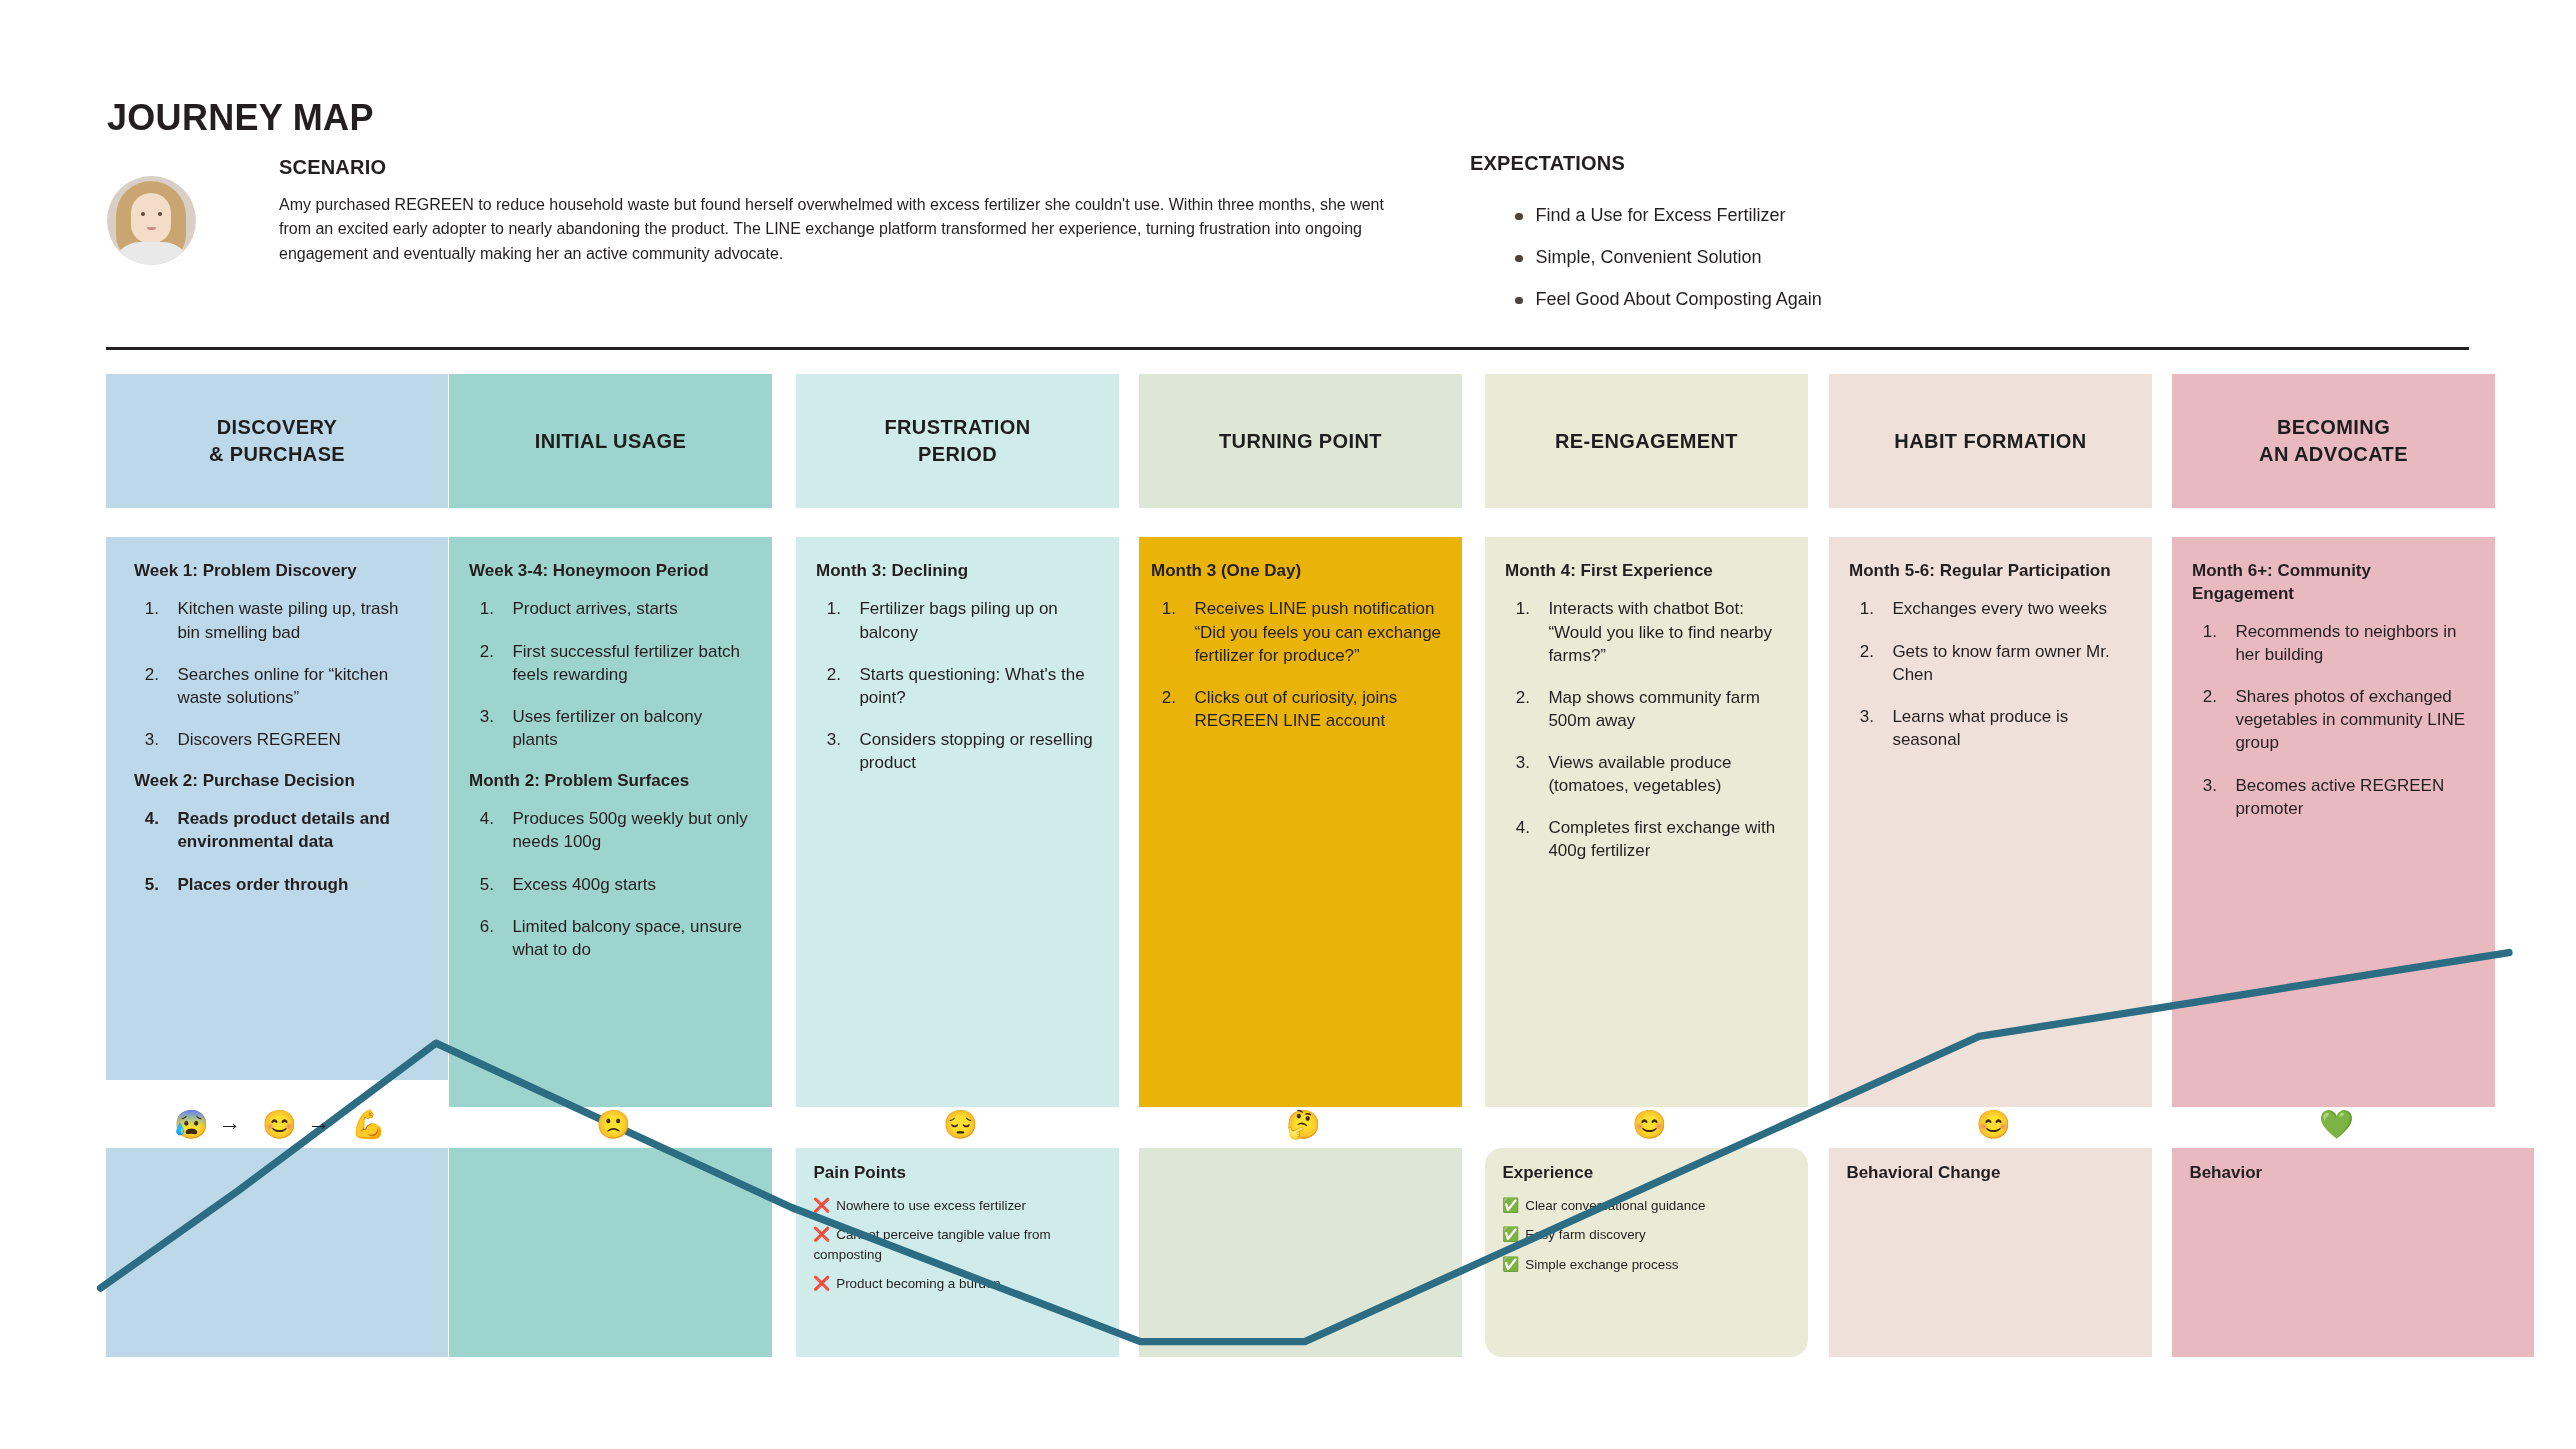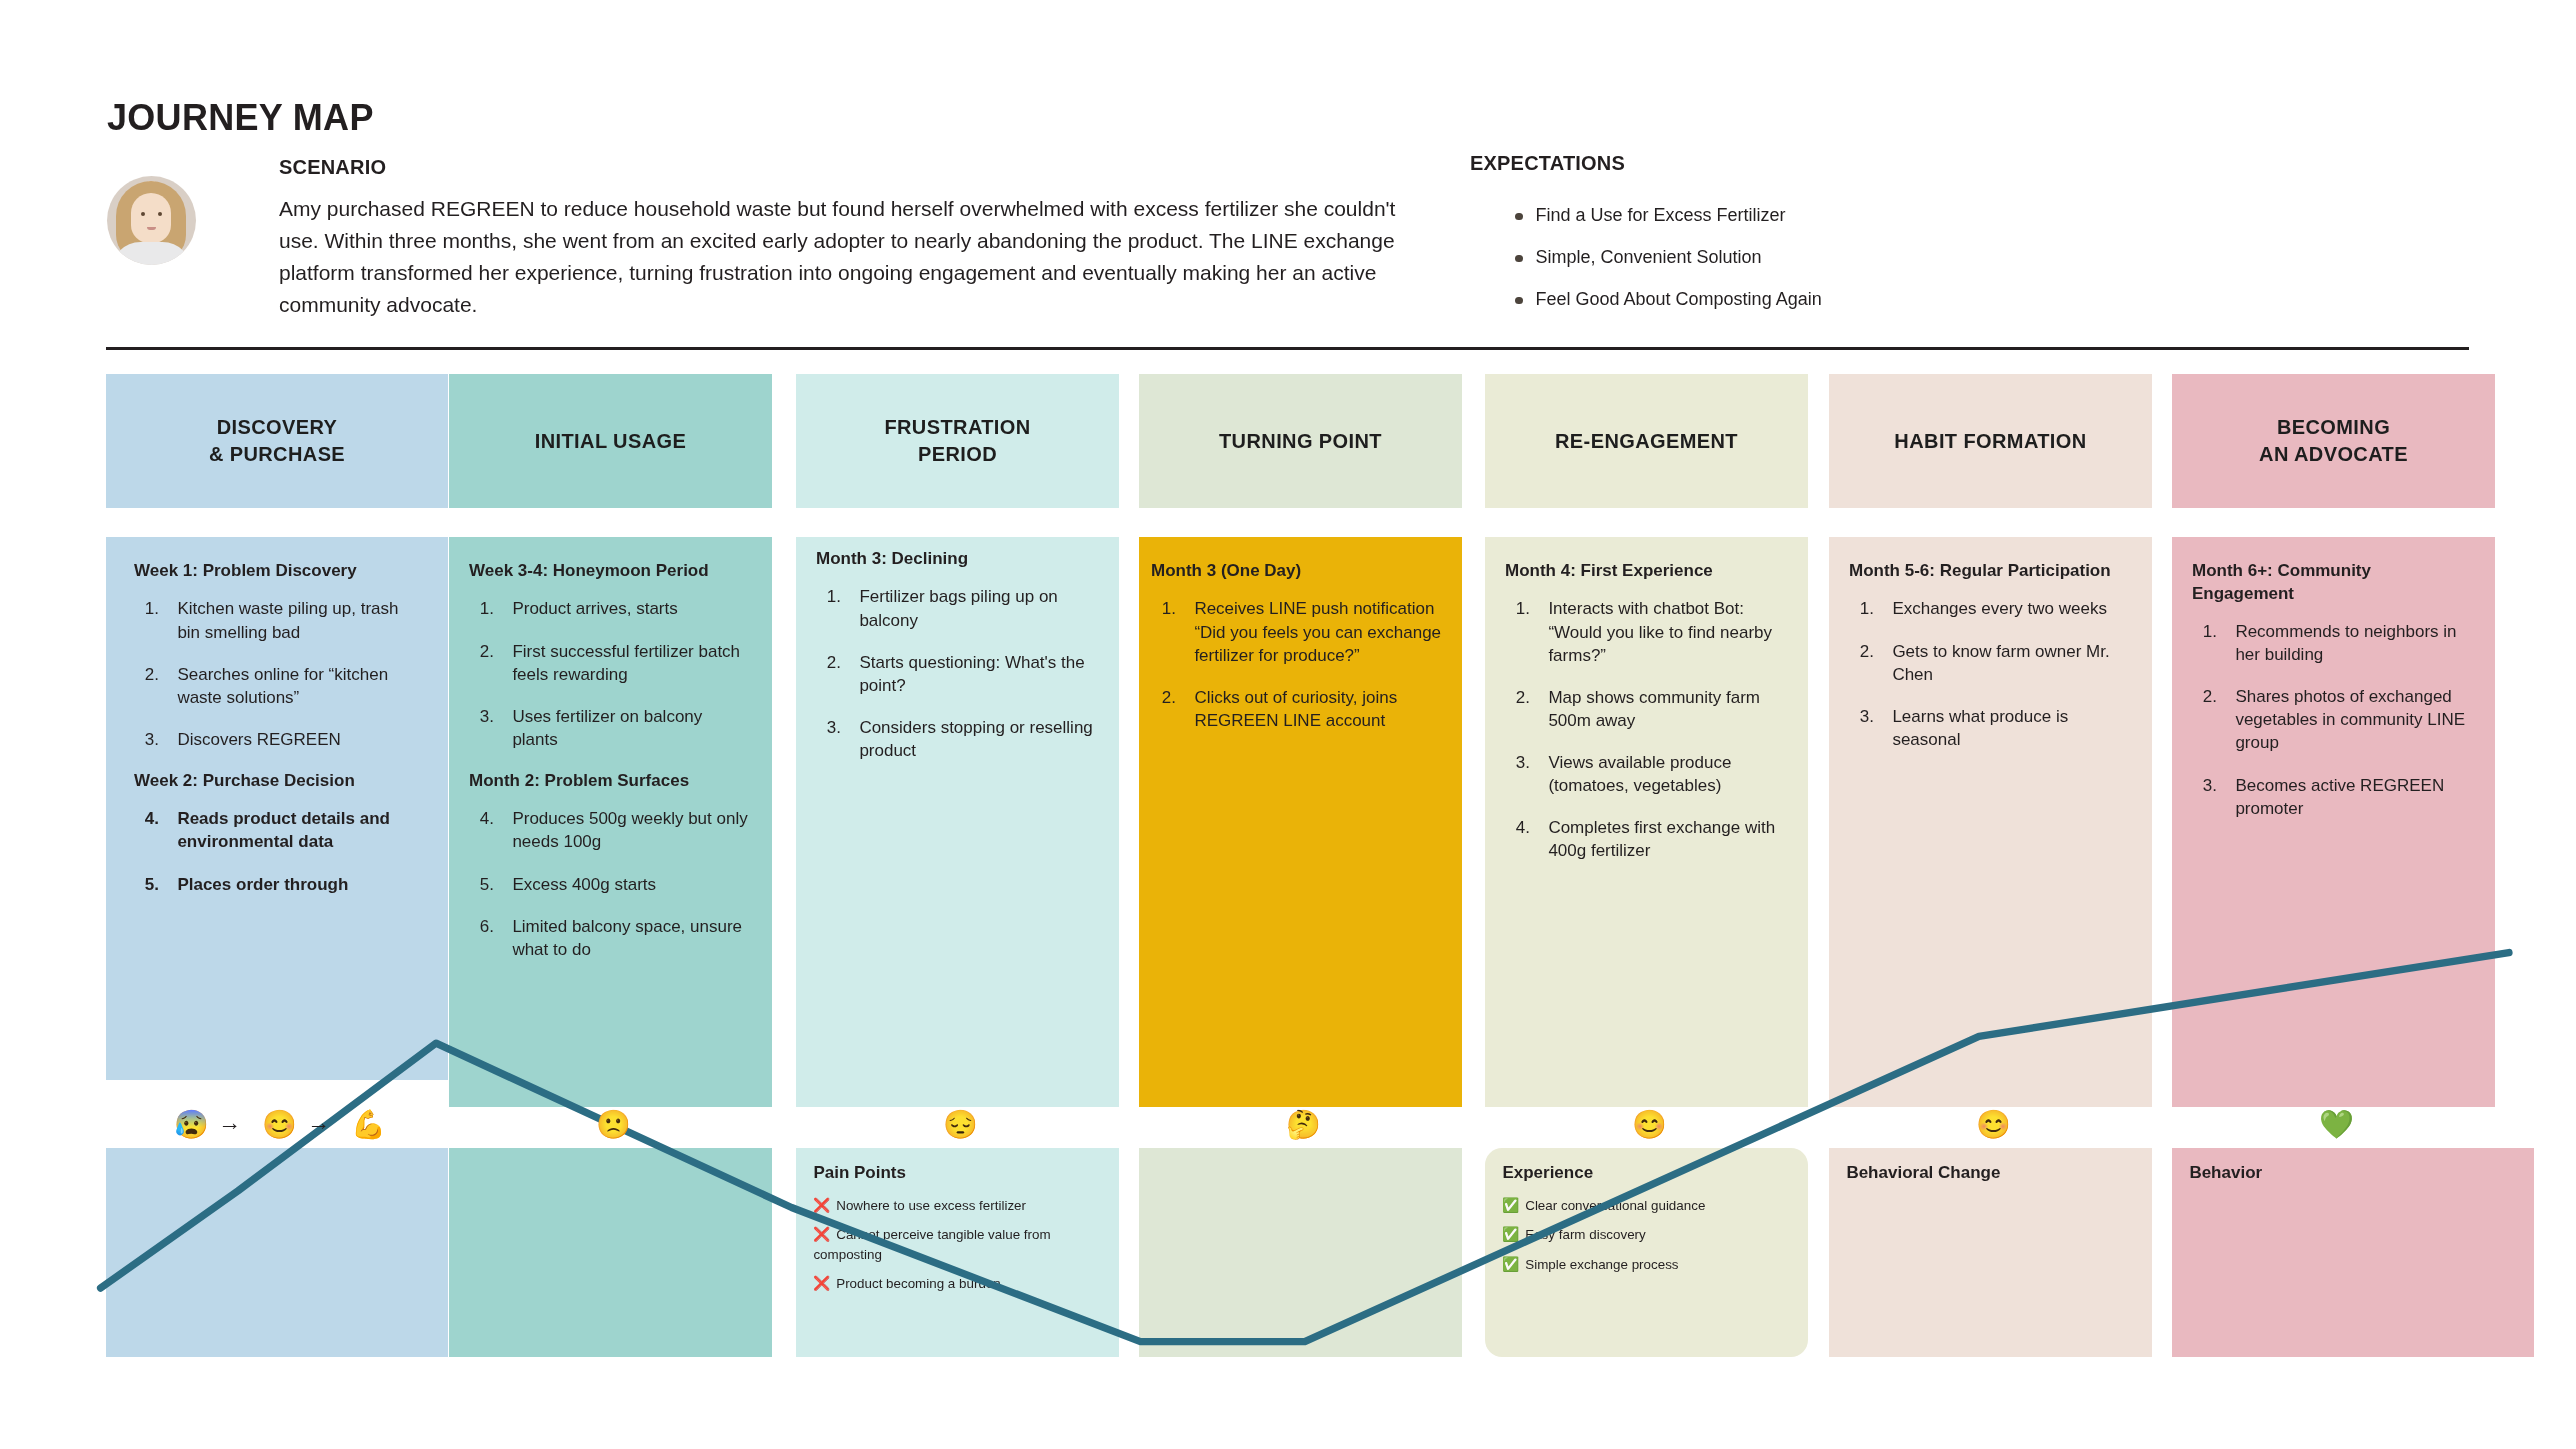--- a/index.html
+++ b/index.html
@@ -12,21 +12,21 @@
           background:radial-gradient(circle at 50% 34%, #f0e2d4 0 34%, #d9cfc6 34% 100%);
           overflow:hidden;}
   .avatar .hair{position:absolute;left:9.4px;top:5.4px;width:70px;height:81px;border-radius:35px 35px 27px 27px;background:#c9a571;}
   .avatar .face{position:absolute;left:24px;top:17.4px;width:40px;height:50px;border-radius:20px 20px 18px 18px;background:#f4ddc8;}
   .avatar .body{position:absolute;left:4px;top:66px;width:81px;height:31px;border-radius:29.5px 29.5px 0 0;background:#e9e9ea;}
   .avatar .eyeL,.avatar .eyeR{position:absolute;top:36px;width:4px;height:4px;border-radius:50%;background:#5e4733;}
   .avatar .eyeL{left:34px;} .avatar .eyeR{left:51px;}
   .avatar .mouth{position:absolute;left:40px;top:51px;width:9.4px;height:3.4px;border-radius:0 0 5.4px 5.4px;background:#c98f86;}
 
   .scenario-h{position:absolute;left:279px;top:156px;font-size:20px;font-weight:bold;letter-spacing:0.2px;}
-  .scenario-p{position:absolute;left:279px;top:193px;width:1127px;font-size:21px;line-height:1.52;color:#231f20;}
+  .scenario-p{position:absolute;left:279px;top:193px;width:1127px;font-size:16px;line-height:1.52;color:#231f20;}
   .exp-h{position:absolute;left:1470px;top:152px;font-size:20px;font-weight:bold;letter-spacing:0.2px;}
   .exp-list{position:absolute;left:1470px;top:195px;width:604px;}
   .exp-list li{list-style:none;font-size:18px;line-height:1.0;margin-bottom:24px;position:relative;padding-left:25.5px;}
   .exp-list li:before{content:"";position:absolute;left:5.4px;top:7.4px;width:7.4px;height:7.4px;border-radius:50%;background:#4c443c;}
   .rule{position:absolute;left:106px;top:347px;width:2363px;height:2.7px;background:#231f20;}
 
   
   .col{position:absolute;top:0;}
   .head{position:absolute;display:flex;align-items:center;justify-content:center;text-align:center;
         font-size:20px;font-weight:bold;letter-spacing:0.4px;line-height:1.35;color:#1e1e1e;}
@@ -123,21 +123,21 @@
         </div>
         <div class="lower-box" style="left: 449px; top: 1148px; width: 323px; height: 209px; background: rgb(158, 212, 206); padding: 0px; box-sizing: border-box;"></div>
       </div>
       <div class="col">
         <div class="head" style="left: 796px; top: 374px; width: 323px; height: 134px; background: rgb(208, 236, 234);">
           <div>
             <div>FRUSTRATION</div>
             <div>PERIOD</div>
           </div>
         </div>
-        <div class="body-box" style="left: 796px; top: 537px; width: 323px; height: 570px; background: rgb(208, 236, 234); padding: 11px 20px 0px; box-sizing: border-box;">
+        <div class="body-box" style="left: 796px; top: 537px; width: 323px; height: 570px; background: rgb(208, 236, 234); padding: 23px 20px 0px; box-sizing: border-box;">
           <div class="card-h">Month 3: Declining</div>
           <ol class="steps" style="counter-reset: s 0;">
             <li>Fertilizer bags piling up on balcony</li>
             <li>Starts questioning: What's the point?</li>
             <li>Considers stopping or reselling product</li>
           </ol>
         </div>
         <div class="lower-box" style="left: 796px; top: 1148px; width: 323px; height: 209px; background: rgb(208, 236, 234); padding: 14.8px 17.4px 0px; box-sizing: border-box;">
           <div class="lower-h">Pain Points</div>
           <ul class="marks">

